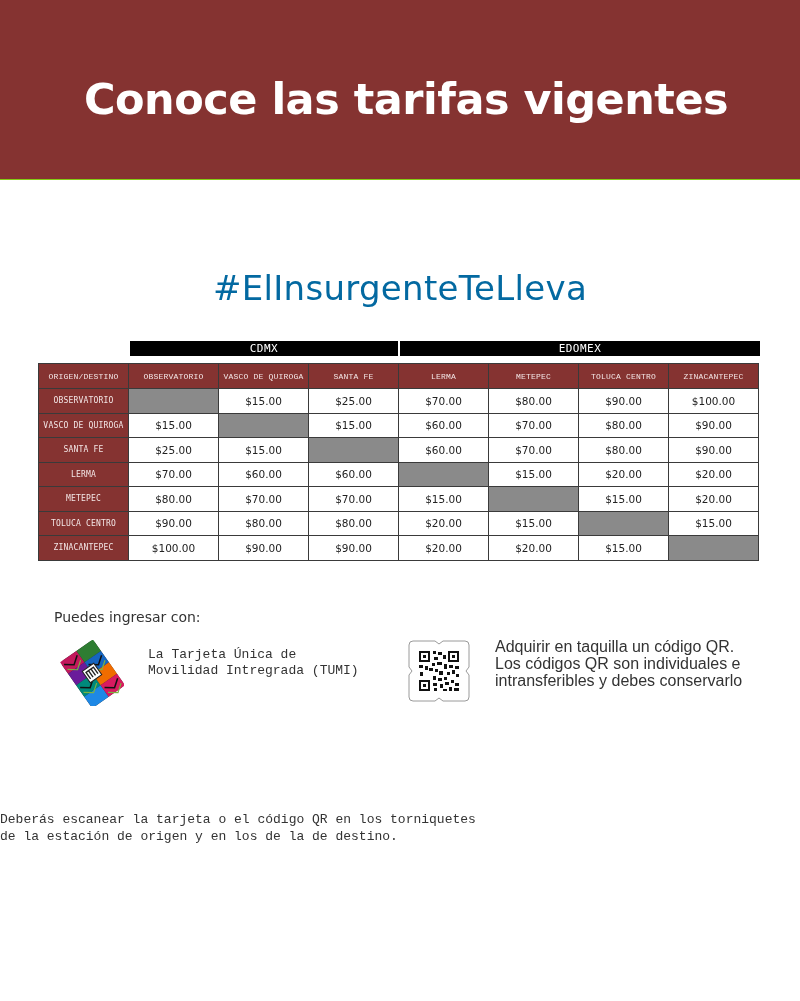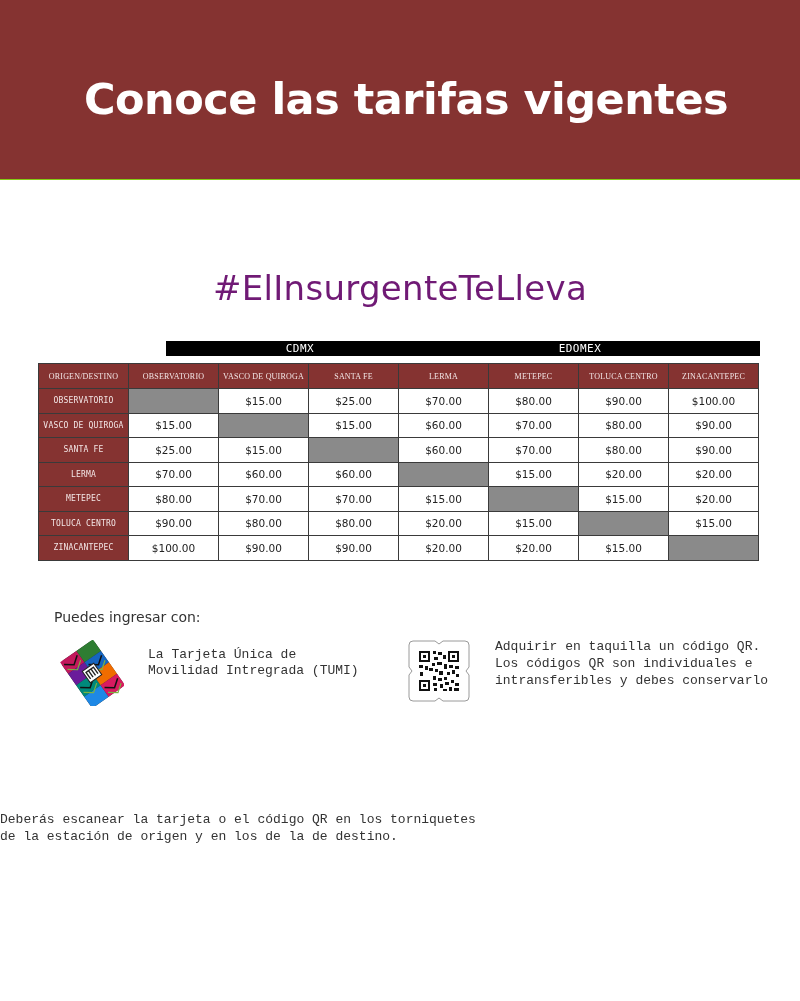--- a/index.html
+++ b/index.html
@@ -12,44 +12,44 @@
       border-bottom: 1px solid #84cc16;
     }
     .banner-title {
       position: absolute; left: 84px; top: 74px;
       font-family: "DejaVu Sans", sans-serif; font-weight: bold;
       font-size: 43px; letter-spacing: -0.5px; color: #ffffff; white-space: nowrap;
     }
 
     .hashtag {
       position: absolute; left: 0; width: 800px; top: 268px; text-align: center;
-      font-family: "DejaVu Sans", sans-serif; font-size: 34px; color: #701a75;
+      font-family: "DejaVu Sans", sans-serif; font-size: 34px; color: #0369a1;
       letter-spacing: 0.3px;
     }
 
     
     .region-bar {
       position: absolute; top: 341px; height: 15px; background: #000;
       color: #fff; font-family: "DejaVu Sans Mono", monospace; font-size: 11px;
       line-height: 15px; text-align: center; letter-spacing: 0.5px;
     }
-    .region-cdmx { left: 130px; width: 268px; margin-left: 36px; }
+    .region-cdmx { left: 130px; width: 268px; }
     .region-edomex { left: 400px; width: 360px; }
 
     
     .fare-table {
       position: absolute; left: 38px; top: 363px;
       border-collapse: collapse; table-layout: fixed;
     }
     .fare-table th, .fare-table td {
       width: 90px; border: 1.5px solid #3a3a3a; text-align: center; vertical-align: middle;
     }
     .fare-table thead th {
       height: 25px; background: #853331; color: #f3e6e6;
-      font-family: Liberation Serif, serif; font-weight: normal;
+      font-family: Liberation Mono, monospace; font-weight: normal;
       font-size: 8px; letter-spacing: 0.2px; text-transform: uppercase; white-space: nowrap;
     }
     .fare-table tbody th {
       height: 24.5px; background: #853331; color: #f3e6e6;
       font-family: "DejaVu Sans Mono", monospace; font-weight: normal;
       font-size: 8px; letter-spacing: 0.2px; text-transform: uppercase; white-space: nowrap;
     }
     .fare-table td {
       height: 24.5px; background: #ffffff; color: #222;
       font-family: "DejaVu Sans", sans-serif; font-size: 10.5px;
@@ -65,22 +65,22 @@
       position: absolute; left: 60px; top: 640px; width: 64px; height: 66px;
     }
     .card-text {
       position: absolute; left: 148px; top: 647px; font-size: 13px; line-height: 16px;
       color: #333; font-family: Liberation Mono, monospace;
     }
     .qr-icon {
       position: absolute; left: 407px; top: 639px; width: 64px; height: 64px;
     }
     .qr-text {
-      position: absolute; left: 495px; top: 638px; font-size: 13px; line-height: 17px;
-      color: #333; font-family: Liberation Mono, monospace;
+      position: absolute; left: 495px; top: 638px; font-size: 16px; line-height: 17px;
+      color: #333; font-family: Liberation Sans, sans-serif;
     }
     .scan-note {
       position: absolute; left: 0; width: 786px; top: 772px; 
       font-size: 13px; line-height: 17px; color: #333; font-family: Liberation Mono, monospace; margin-top: 39px;
     }
     .line { display: block; white-space: nowrap; }
   </style>
 </head>
 <body>
 

